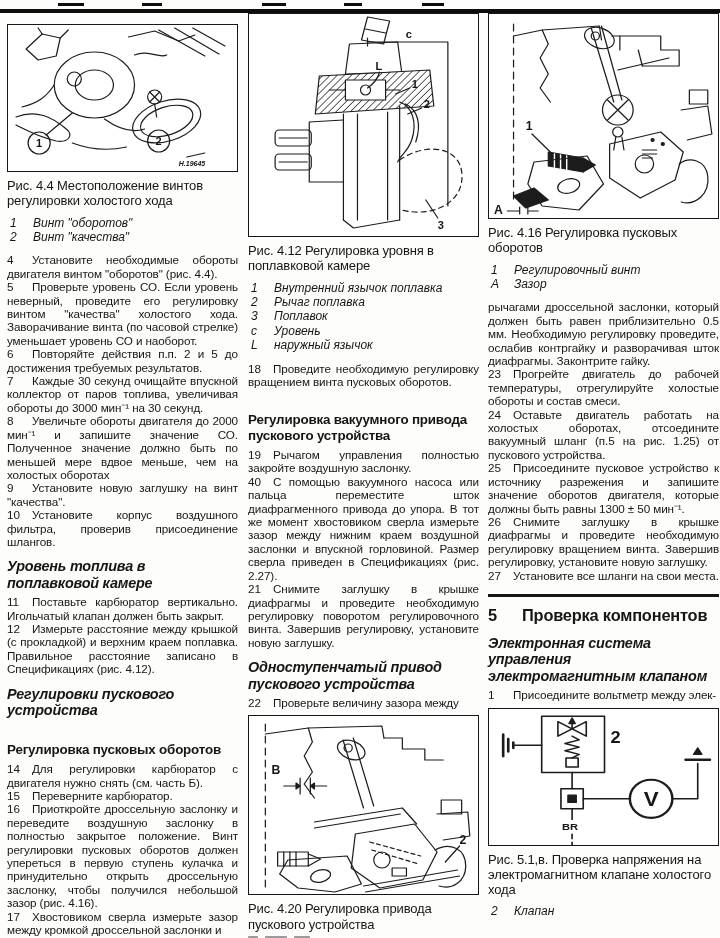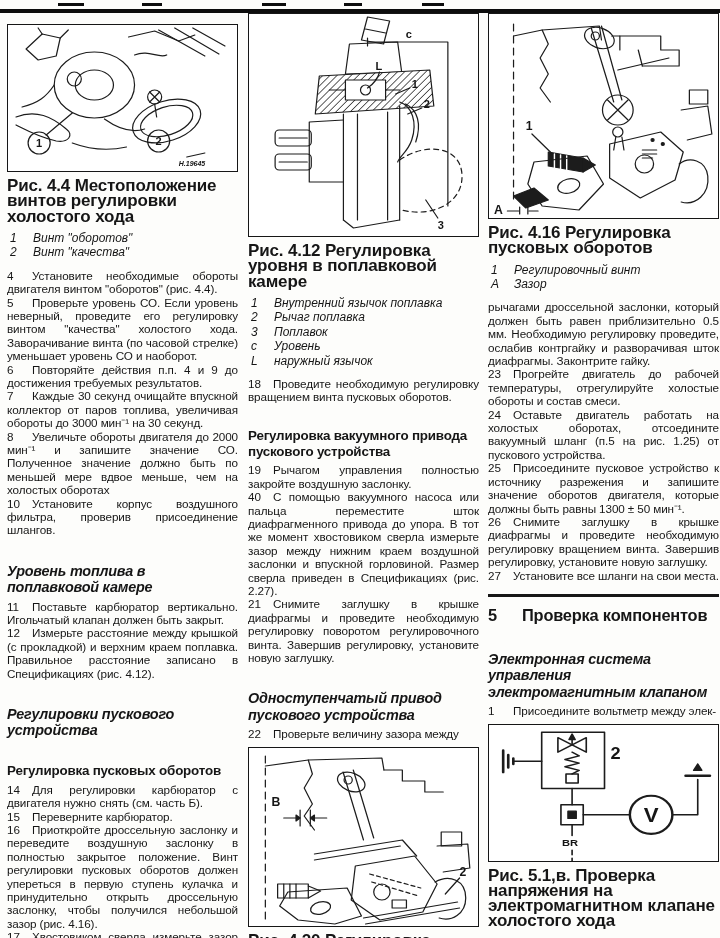--- a/index.html
+++ b/index.html
@@ -14,30 +14,30 @@
   .topmark{position:absolute;top:3px;height:3px;background:#0d0d0d}
 
   .col{position:absolute;width:231px}
   #col-l{left:7px;top:24px}
   #col-m{left:248px;top:13px}
   #col-r{left:488px;top:13px}
 
   .figbox{border:1.6px solid #161616;background:#fff;margin-bottom:6px;overflow:hidden}
   .figbox svg{display:block;width:100%}
 
-  .caption{font-weight:bold;font-size:17px;line-height:15.3px;letter-spacing:-0.15px;margin:5px 0 7px}
+  .caption{font-weight:normal;font-size:13px;line-height:15.3px;letter-spacing:-0.15px;margin:5px 0 7px}
   .legend{margin:0 0 9px}
   .lrow{display:flex;font-style:italic;font-size:12px;line-height:14.4px}
   .lkey{flex:0 0 26px;padding-left:3px}
   .ltext{flex:1}
 
   .para{font-size:11.7px;line-height:13.4px;margin:0;text-align:justify;letter-spacing:-0.1px}
   .pnum{display:inline-block;min-width:25px}
 
-  .hi{font-weight:bold;font-style:italic;font-size:14.4px;line-height:16.4px;margin:26px 0 4px;letter-spacing:-0.2px}
+  .hi{font-weight:bold;font-style:italic;font-size:14.4px;line-height:16.4px;margin:10px 0 4px;letter-spacing:-0.2px}
   .hb{font-weight:bold;font-size:13.4px;line-height:15.8px;margin:24px 0 4px;letter-spacing:-0.2px}
 
   .sec5{border-top:3px solid #161616;margin-top:12px;padding-top:9px;margin-bottom:3px;
         font-weight:bold;font-size:16.4px;line-height:19px;display:flex;letter-spacing:-0.2px}
   .sec5 .snum{flex:0 0 34px}
 
   .ghost{display:flex;gap:7px;margin-top:4px}
   .ghost i{display:block;height:4px;background:#9b9b9b;border-radius:1px}
 
   svg text{font-family:"Liberation Sans",sans-serif;fill:#161616;stroke:none;font-weight:bold}
@@ -91,23 +91,24 @@
         <span class="ltext">Винт "оборотов"</span>
       </div>
     <div class="lrow">
         <span class="lkey">2</span>
         <span class="ltext">Винт "качества"</span>
       </div>
   </div>
 
   <p class="para"><span class="pnum">4</span><span>Установите необходимые обороты двигателя винтом "оборотов" (рис. 4.4).</span></p>
   <p class="para"><span class="pnum">5</span><span>Проверьте уровень СО. Если уровень неверный, проведите его регулировку винтом "качества" холостого хода. Заворачивание винта (по часовой стрелке) уменьшает уровень СО и наоборот.</span></p>
-  <p class="para"><span class="pnum">6</span><span>Повторяйте действия п.п. 4 и 9 до достижения требуемых результатов.</span></p>
+  <p class="para"><span class="pnum">6</span><span>Повторяйте действия п.п. 2 и 5 до достижения требуемых результатов.</span></p>
   <p class="para"><span class="pnum">7</span><span>Каждые 30 секунд очищайте впускной коллектор от паров топлива, увеличивая обороты до 3000 мин⁻¹ на 30 секунд.</span></p>
   <p class="para"><span class="pnum">8</span><span>Увеличьте обороты двигателя до 2000 мин⁻¹ и запишите значение СО. Полученное значение должно быть по меньшей мере вдвое меньше, чем на холостых оборотах</span></p>
+  <p class="para"><span class="pnum">9</span><span>Установите новую заглушку на винт "качества".</span></p>
   <p class="para"><span class="pnum">10</span><span>Установите корпус воздушного фильтра, проверив присоединение шлангов.</span></p>
 
   <div class="hi">Уровень топлива в поплавковой камере</div>
   <p class="para"><span class="pnum">11</span><span>Поставьте карбюратор вертикально. Игольчатый клапан должен быть закрыт.</span></p>
   <p class="para"><span class="pnum">12</span><span>Измерьте расстояние между крышкой (с прокладкой) и верхним краем поплавка. Правильное расстояние записано в Спецификациях (рис. 4.12).</span></p>
 
   <div class="hi">Регулировки пускового устройства</div>
   <div class="hb">Регулировка пусковых оборотов</div>
   <p class="para"><span class="pnum">14</span><span>Для регулировки карбюратор с двигателя нужно снять (см. часть Б).</span></p>
   <p class="para"><span class="pnum">15</span><span>Переверните карбюратор.</span></p>

